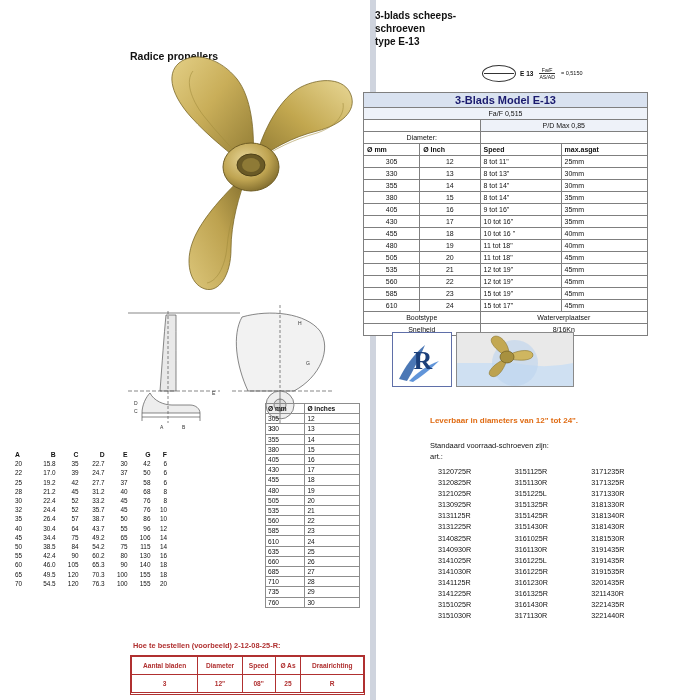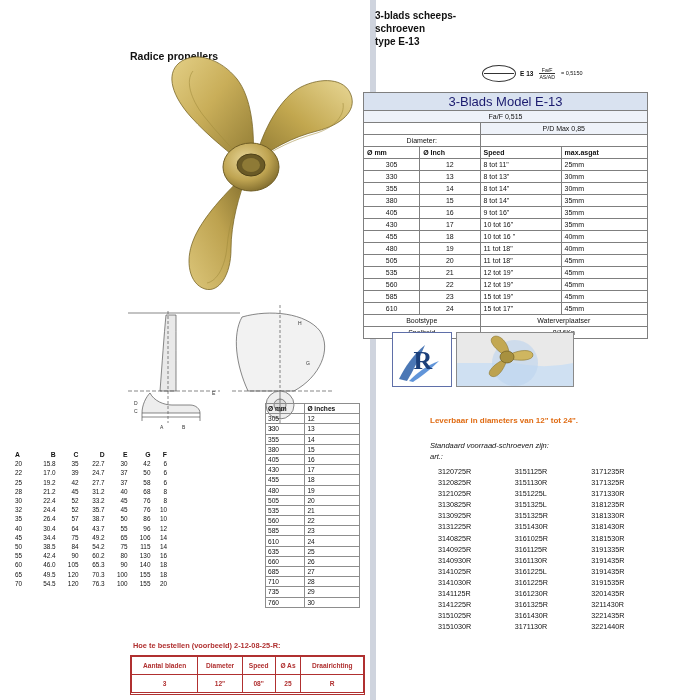--- a/index.html
+++ b/index.html
@@ -55,22 +55,22 @@
   
   .spec-table {
     position: absolute; left: 363px; top: 92px; width: 285px;
     border-collapse: collapse; font-size: 7px;
   }
   .spec-table td, .spec-table th {
     border: 1px solid #7f7f7f; padding: 1px 3px; height: 12px;
     vertical-align: middle; background: #fff;
   }
   .spec-head {
-    background: #d9e2f0 !important; text-align: center; font-weight: normal;
-    font-size: 13px; color: #1a1a6e;
+    background: #d9e2f0 !important; text-align: center; font-weight: bold;
+    font-size: 11px; color: #1a1a6e;
   }
   .spec-sub {
     background: #eef2f9 !important; text-align: center; font-size: 7px;
   }
   .spec-table .c { text-align: center; }
   .spec-table .bold { font-weight: bold; }
 
   
   .logo-box {
     position: absolute; left: 392px; top: 332px; width: 60px; height: 55px;
@@ -81,21 +81,21 @@
     border: 1px solid #8a8a8a; background: #e8e8e8; overflow: hidden;
   }
 
   
   .orange-line {
     position: absolute; left: 430px; top: 416px;
     font-size: 8px; font-weight: bold; color: #e06c14;
   }
   .stock-note {
     position: absolute; left: 430px; top: 440px;
-    font-size: 7.5px; color: #111; line-height: 11px; font-style: italic;
+    font-size: 7.5px; color: #111; line-height: 11px;
   }
 
   
   .artnums {
     position: absolute; left: 430px; top: 466px; width: 230px;
     font-size: 7.2px; line-height: 11.1px; color: #111;
   }
   .artnums .row { display: flex; }
   .artnums .row span { width: 76px; margin-left: 8px; }
 
@@ -360,43 +360,38 @@
         <span>3120825R</span>
         <span>3151130R</span>
         <span>3171325R</span>
       </div>
       <div class="row">
         <span>3121025R</span>
         <span>3151225L</span>
         <span>3171330R</span>
       </div>
       <div class="row">
-        <span>3130825R</span>
-        <span>3151325L</span>
-        <span>3181235R</span>
-      </div>
-      <div class="row">
         <span>3130925R</span>
         <span>3151325R</span>
         <span>3181330R</span>
       </div>
       <div class="row">
+        <span>3131125R</span>
+        <span>3151425R</span>
+        <span>3181340R</span>
+      </div>
+      <div class="row">
         <span>3131225R</span>
         <span>3151430R</span>
         <span>3181430R</span>
       </div>
       <div class="row">
         <span>3140825R</span>
         <span>3161025R</span>
         <span>3181530R</span>
-      </div>
-      <div class="row">
-        <span>3140925R</span>
-        <span>3161125R</span>
-        <span>3191335R</span>
       </div>
       <div class="row">
         <span>3140930R</span>
         <span>3161130R</span>
         <span>3191435R</span>
       </div>
       <div class="row">
         <span>3141025R</span>
         <span>3161225L</span>
         <span>3191435R</span>

